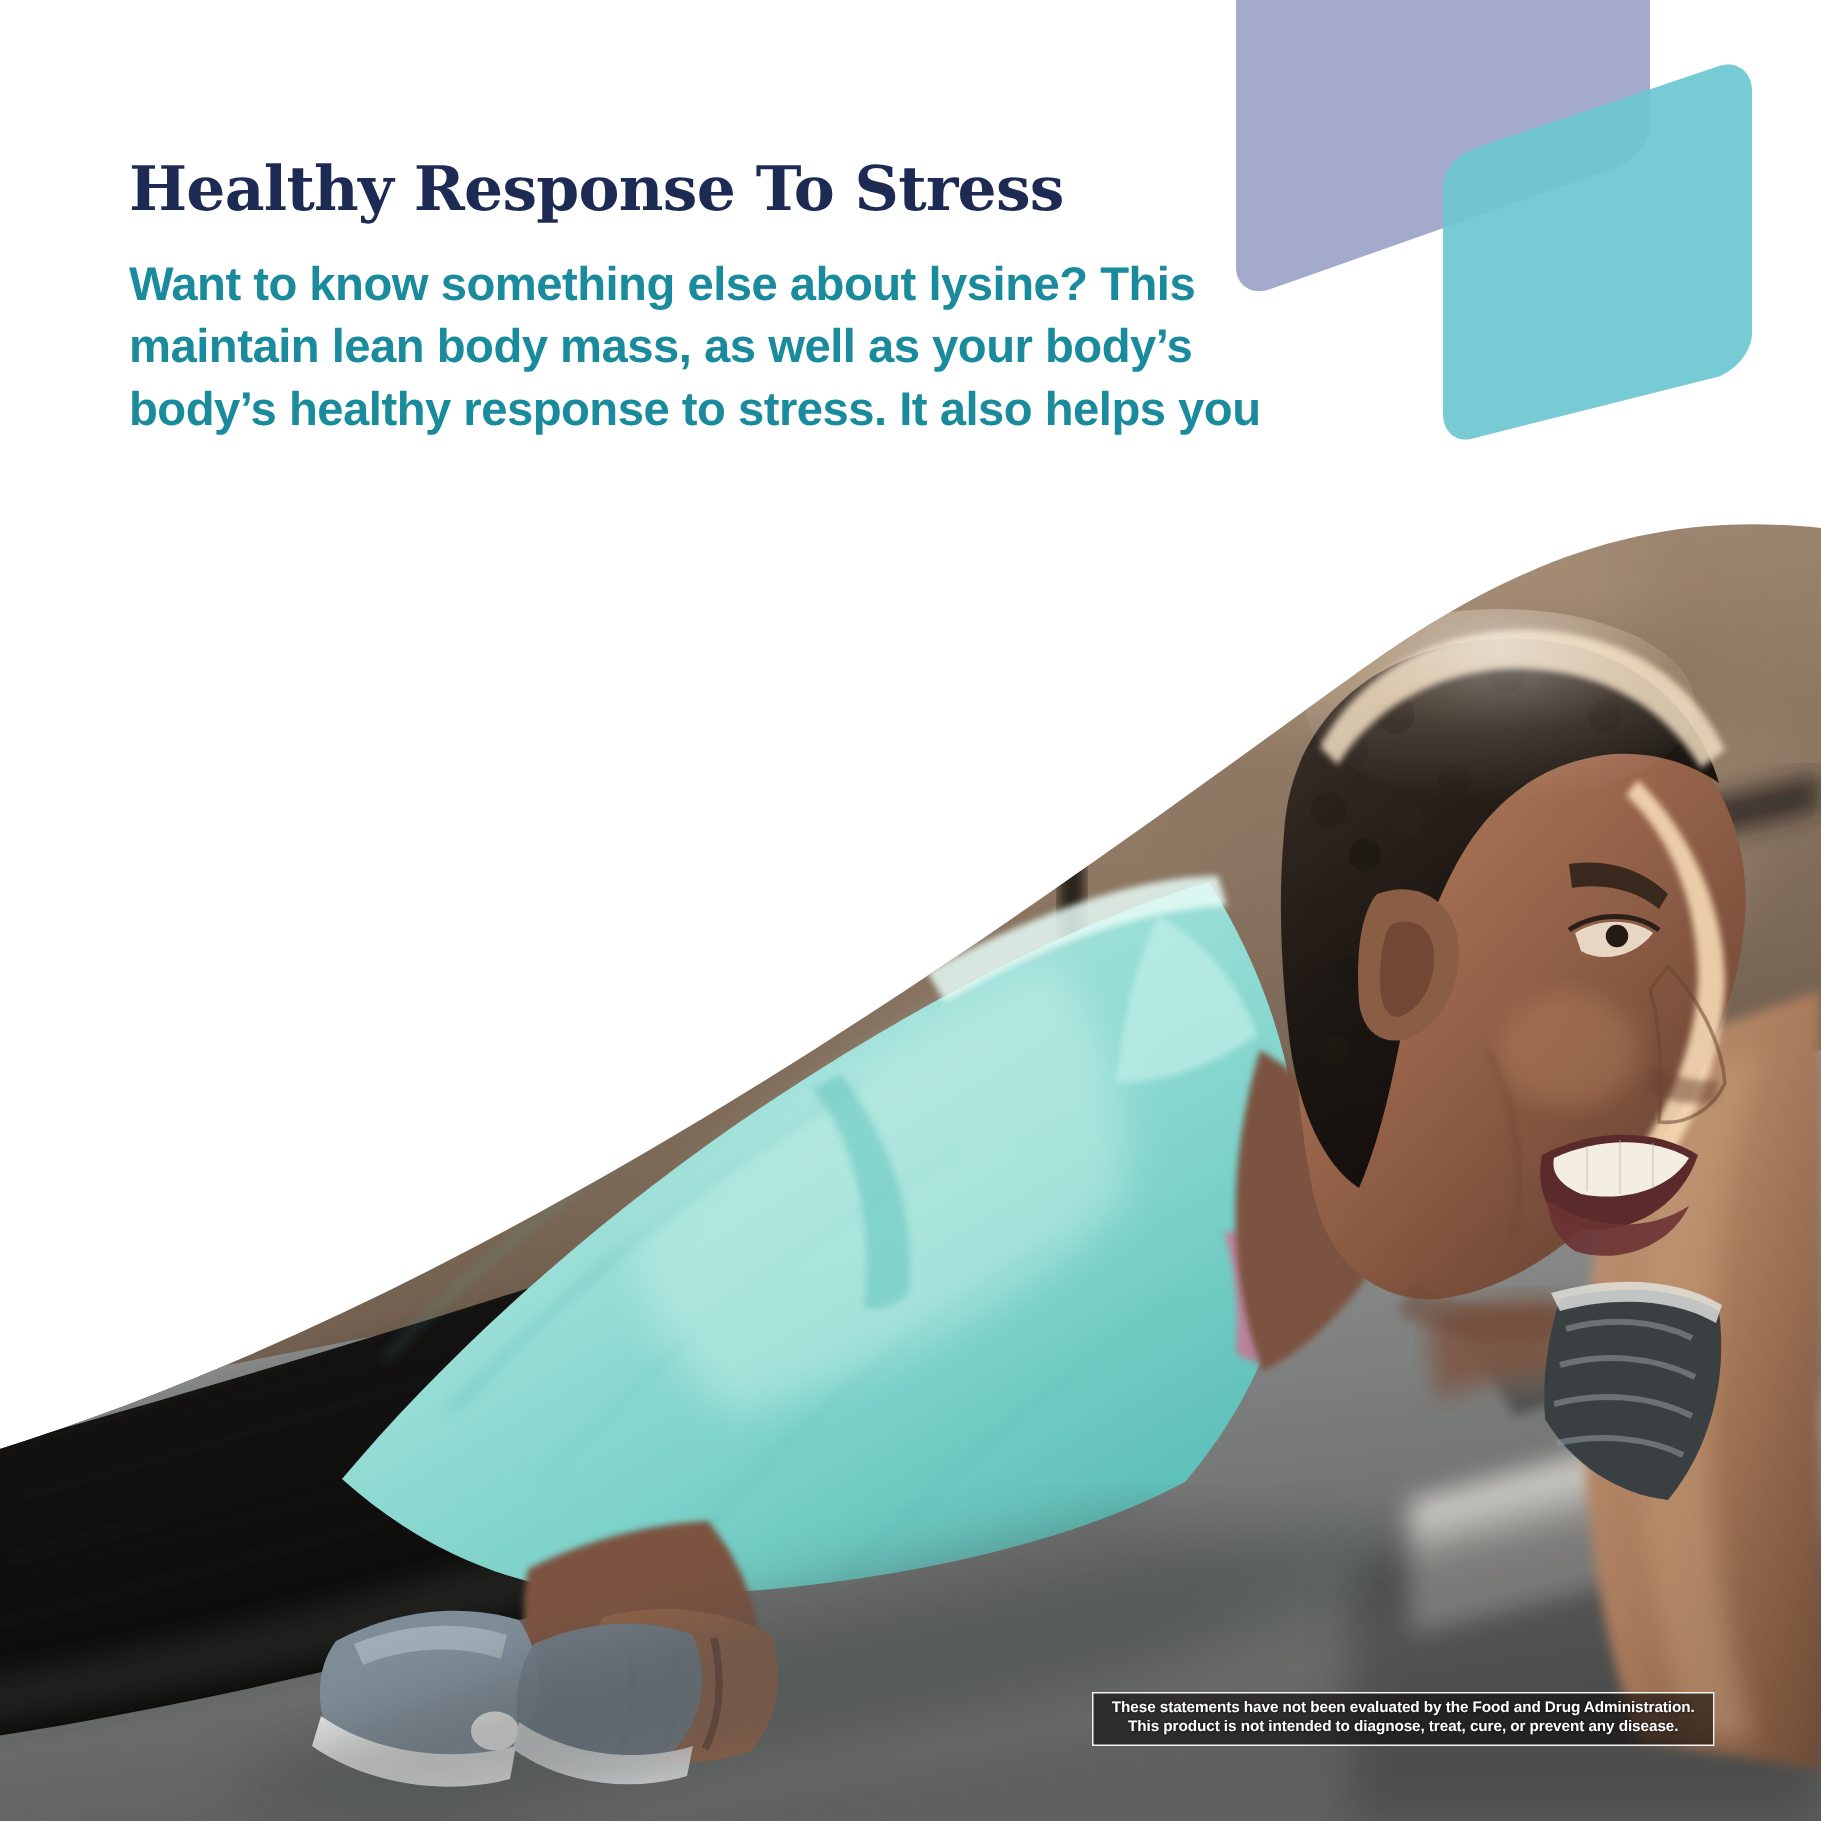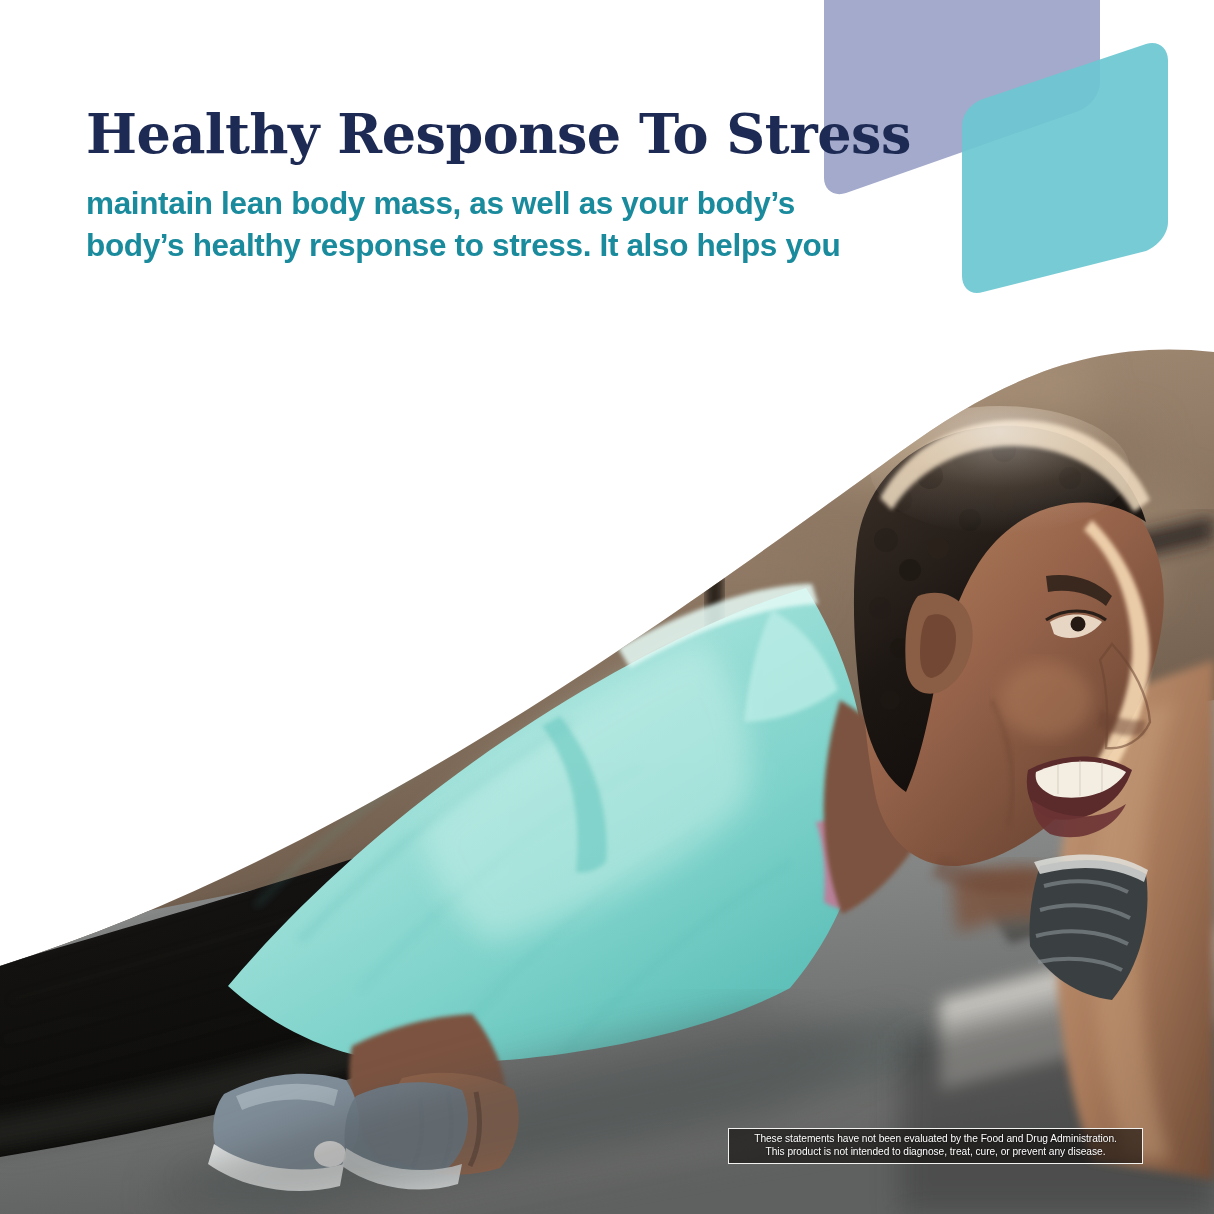--- a/index.html
+++ b/index.html
@@ -18,26 +18,25 @@
   }
 
   
   .hex-layer { position:absolute; top:0; right:0; width:420px; height:330px; pointer-events:none; }
 
   
   .text-block { position:absolute; left:86px; top:104px; width:790px; z-index:6; }
   .headline {
     font-family:"DejaVu Serif", "Liberation Serif", serif;
     font-weight:700;
-    font-size:54px;
+    font-size:41px;
     letter-spacing:-0.5px;
     color:#1d2a54;
     line-height:1.12;
     white-space:nowrap;
-    text-align:right;
   }
   .body-copy {
     margin-top:19px;
     font-family:"Liberation Sans", sans-serif;
     font-weight:700;
     font-size:31.5px;
     line-height:41.5px;
     color:#1a8b9d;
     letter-spacing:-0.35px;
   }
@@ -61,21 +60,21 @@
     width:415px;
     padding:4px 6px 5px 6px;
     border:1.6px solid #f2f2f0;
     background:rgba(14,11,9,0.62);
     z-index:9;
     text-align:center;
   }
   .disclaimer .dl {
     display:block;
     font-family:"Liberation Sans", sans-serif;
-    font-weight:400;
+    font-weight:700;
     font-size:10.2px;
     line-height:12.6px;
     color:#ffffff;
     letter-spacing:-0.05px;
     white-space:nowrap;
     text-shadow:0 0 2px rgba(0,0,0,0.8);
   }
 </style>
 </head>
 <body>
@@ -94,20 +93,21 @@
         <path d="M30,-110 C30,-122 40,-130 52,-128 L285,-66 C297,-62 306,-50 306,-38 L306,82 C306,94 297,106 285,111 L52,193 C40,197 30,190 30,178 Z" fill="#a3aacb"></path>
 
         <path d="M168,126 C168,114 177,103 189,99 L352,44 C364,40 374,48 374,60 L374,222 C374,234 364,246 352,251 L189,292 C177,296 168,288 168,276 Z" fill="#6dc7d2" opacity="0.93"></path>
       </g>
     </svg>
   </div>
 
   <div class="text-block">
     <h1 class="headline">Healthy Response To Stress</h1>
     <div class="body-copy">
+      <span class="ln">Want to know something else about lysine? This</span>
       <span class="ln">maintain lean body mass, as well as your body’s</span>
       <span class="ln">body’s healthy response to stress. It also helps you</span>
     </div>
   </div>
 
   <div class="photo-wrap">
     <svg class="photo-svg" viewBox="0 0 1214 1214" xmlns="http://www.w3.org/2000/svg" preserveAspectRatio="none">
       <defs>
 
         <linearGradient id="brickG" x1="0" y1="0" x2="0.35" y2="1">

